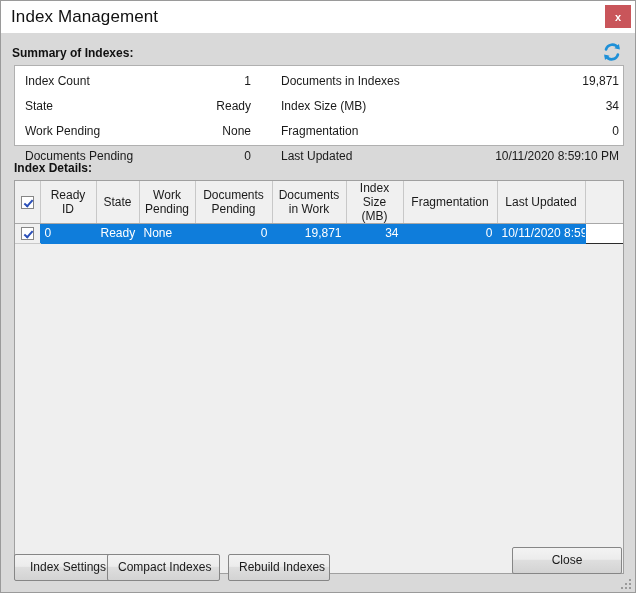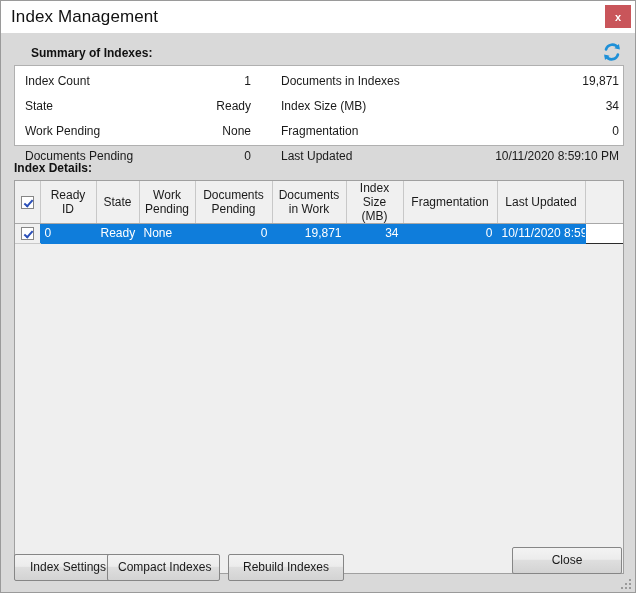--- a/index.html
+++ b/index.html
@@ -68,21 +68,21 @@
     background: #d9d9d9;
     padding: 0;
   }
 
   .section-label {
     position: absolute;
     font-size: 12px;
     font-weight: bold;
     color: #111111;
   }
-  #summary-label { left: 30px; top: 13px; }
+  #summary-label { left: 11px; top: 13px; }
   #details-label { left: 13px; top: 128px; }
 
   
   .refresh-icon {
     position: absolute;
     right: 12px;
     top: 8px;
     width: 22px;
     height: 22px;
     cursor: pointer;
@@ -224,21 +224,21 @@
     font-size: 12px;
     color: #1a1a1a;
     cursor: pointer;
     padding: 0 10px;
     line-height: 25px;
     text-align: center;
     white-space: nowrap;
   }
   #btn-index-settings { left: 13px;  top: 10px; width: 108px; }
   #btn-compact        { left: 106px; top: 10px; width: 113px; }
-  #btn-rebuild        { left: 227px; top: 10px; width: 116px; }
+  #btn-rebuild        { left: 227px; top: 10px; width: 102px; }
   #btn-close          { right: 13px; top: 3px; width: 110px; }
 
   .resize-grip {
     position: absolute;
     right: 3px;
     bottom: 2px;
     width: 12px;
     height: 12px;
   }
 </style>

